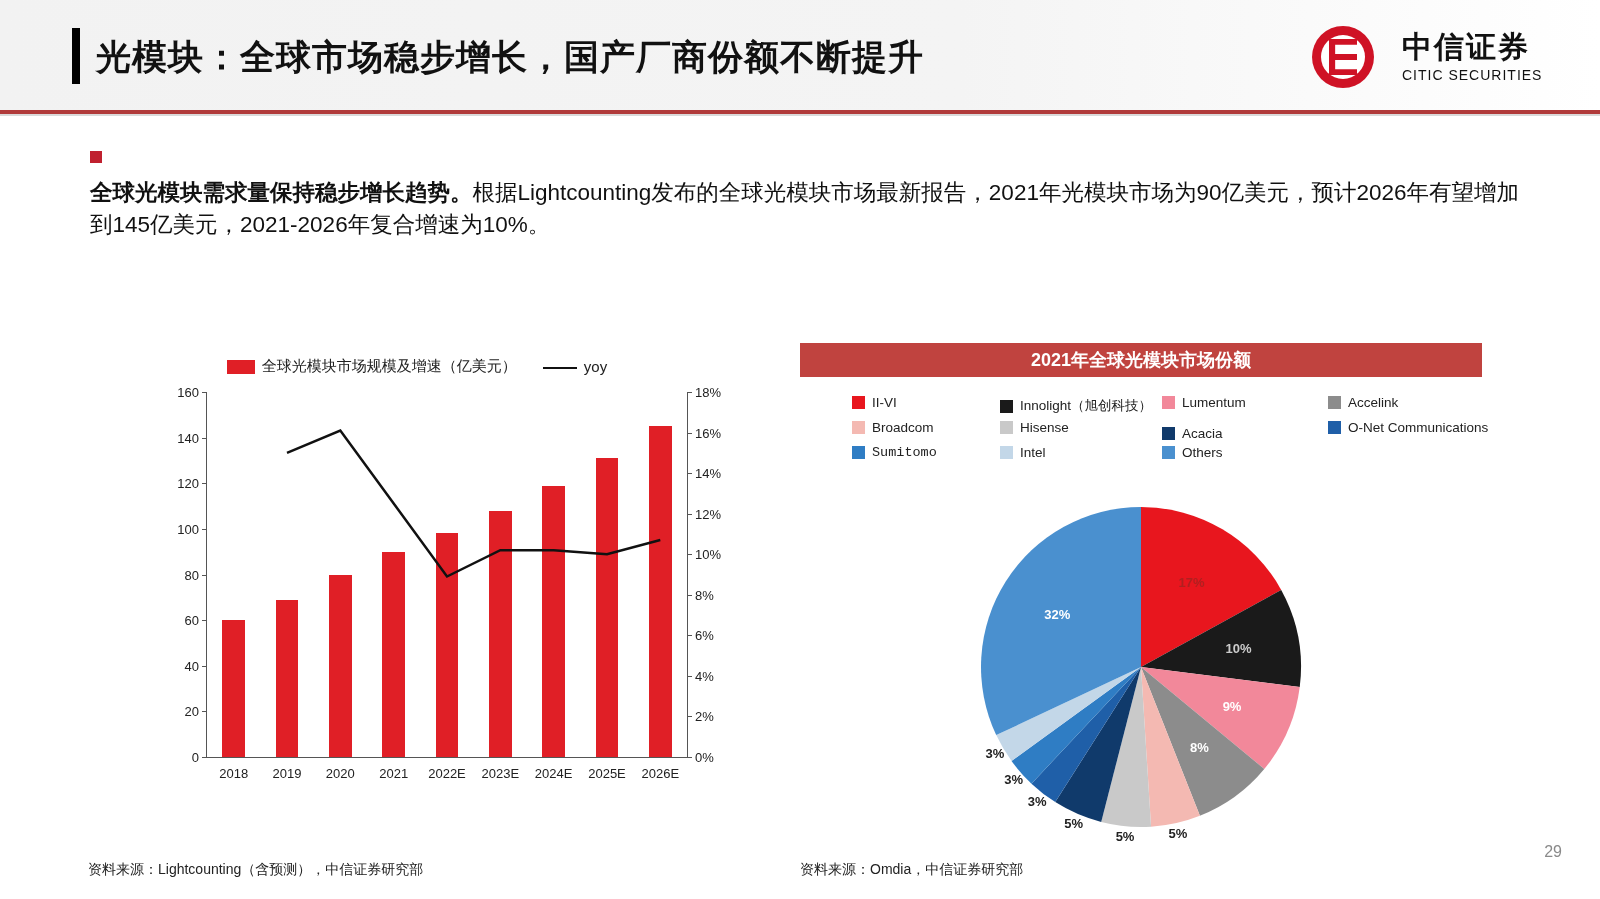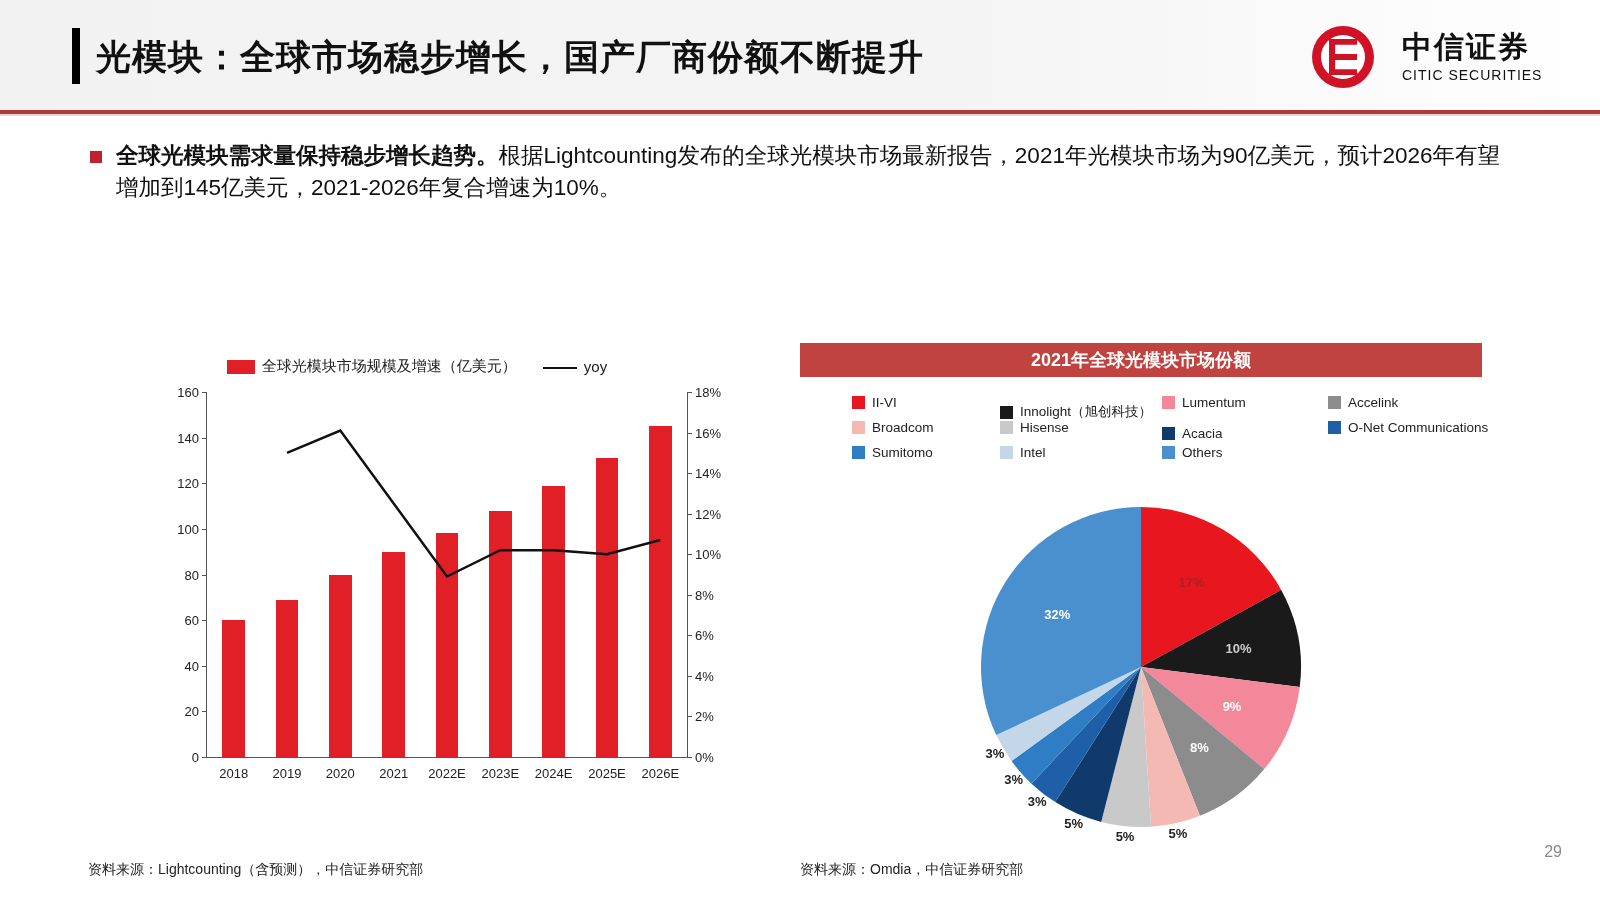--- a/index.html
+++ b/index.html
@@ -38,21 +38,21 @@
   }
   .logo-mark:after{
     content:"";position:absolute;left:17px;top:13px;width:28px;height:36px;
     background:#cf1225;
     clip-path:polygon(0 0,100% 0,100% 16%,22% 16%,22% 42%,100% 42%,100% 58%,22% 58%,22% 84%,100% 84%,100% 100%,0 100%);
   }
   .logo-text-cn{font-size:30px;font-weight:bold;color:#111;line-height:1;letter-spacing:2px;}
   .logo-text-en{font-size:14px;color:#111;letter-spacing:1px;margin-top:5px;}
   
   .bullets{position:absolute;left:90px;top:140px;width:1430px;}
-  .bullet{display:flex;gap:14px;margin-bottom:10px;}
+  .bullet{display:flex;gap:14px;margin-bottom:10px;flex-direction:column;}
   .bullet-marker{width:12px;height:12px;background:#c0202f;flex:0 0 auto;margin-top:11px;}
   .bullet-text{
     font-size:22.5px;line-height:1.42;color:#111;
     font-family:"Liberation Sans","DejaVu Sans",sans-serif;
   }
   .bullet-text b{font-weight:bold;}
   
   .panel-title{
     color:#fff;background:#c0433f;font-weight:bold;font-size:18px;
     display:flex;align-items:center;justify-content:center;
@@ -180,21 +180,21 @@
 </div>
 <div id="left-src" class="src">资料来源：Lightcounting（含预测），中信证券研究部</div>
 
 <div id="right-panel">
   <div class="panel-title right">2021年全球光模块市场份额</div>
   <div class="pie-legend" id="pie-legend">
       <div class="pl-item" style="left: 52px; top: 2px;">
         <span class="pl-sw" style="background: rgb(232, 22, 30);"></span>
         <span>II-VI</span>
       </div>
-      <div class="pl-item" style="left: 200px; top: 10px; justify-content: center;">
+      <div class="pl-item" style="left: 200px; top: 4px; justify-content: center;">
         <span class="pl-sw" style="background: rgb(26, 26, 26);"></span>
         <span>Innolight（旭创科技）</span>
       </div>
       <div class="pl-item" style="left: 362px; top: 2px;">
         <span class="pl-sw" style="background: rgb(242, 136, 154);"></span>
         <span>Lumentum</span>
       </div>
       <div class="pl-item" style="left: 528px; top: 2px;">
         <span class="pl-sw" style="background: rgb(140, 140, 140);"></span>
         <span>Accelink</span>
@@ -208,21 +208,21 @@
         <span>Hisense</span>
       </div>
       <div class="pl-item" style="left: 362px; top: 33px;">
         <span class="pl-sw" style="background: rgb(16, 58, 107);"></span>
         <span>Acacia</span>
       </div>
       <div class="pl-item" style="left: 528px; top: 27px;">
         <span class="pl-sw" style="background: rgb(31, 95, 168);"></span>
         <span>O-Net Communications</span>
       </div>
-      <div class="pl-item" style="left: 52px; top: 52px;">
+      <div class="pl-item" style="left: 52px; top: 52px; font-family: Liberation Mono, monospace;">
         <span class="pl-sw" style="background: rgb(47, 125, 196);"></span>
         <span>Sumitomo</span>
       </div>
       <div class="pl-item" style="left: 200px; top: 52px;">
         <span class="pl-sw" style="background: rgb(195, 215, 232);"></span>
         <span>Intel</span>
       </div>
       <div class="pl-item" style="left: 362px; top: 52px;">
         <span class="pl-sw" style="background: rgb(74, 144, 207);"></span>
         <span>Others</span>

